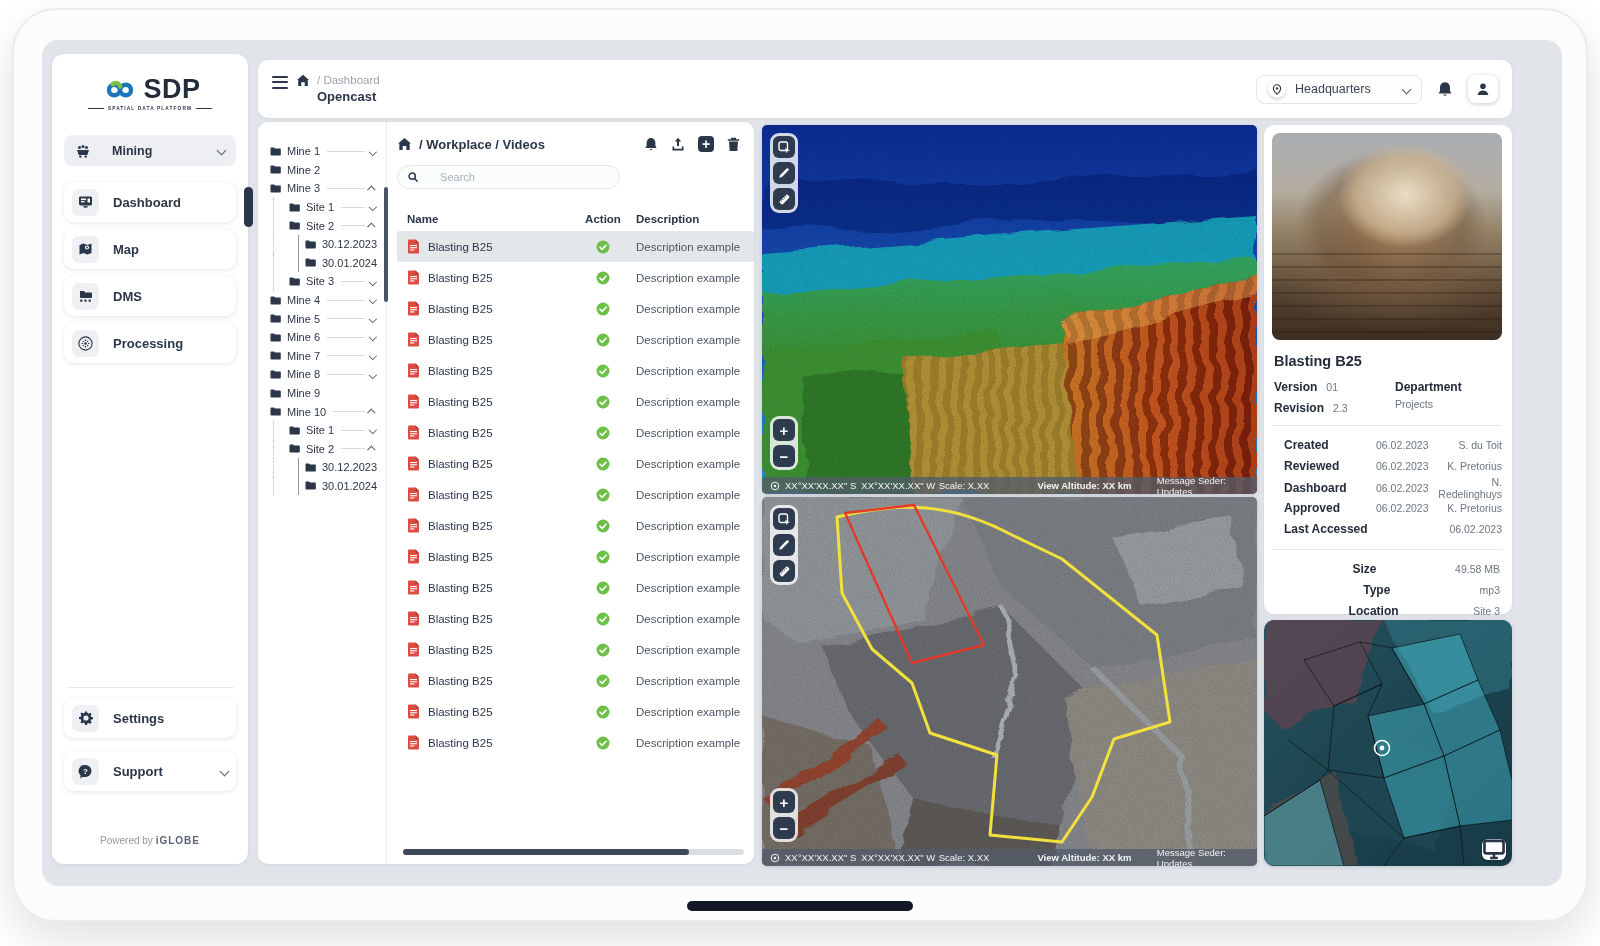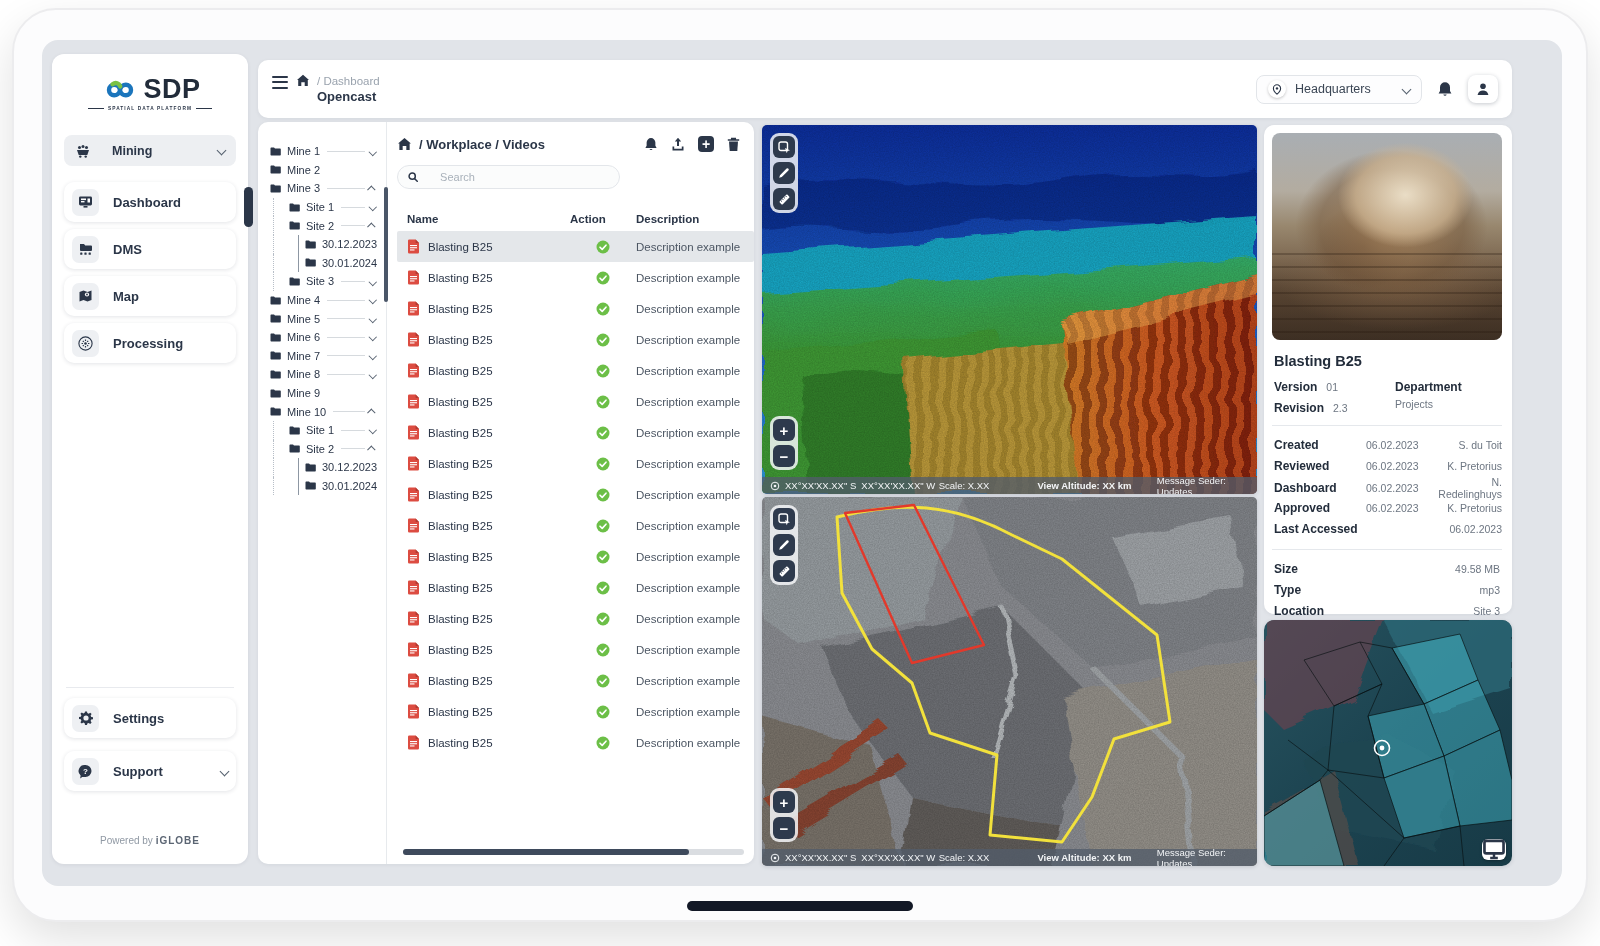--- a/index.html
+++ b/index.html
@@ -45,21 +45,21 @@
     border-radius:5px; background:#2b3648; }
 
   .chev { width:7px; height:7px; border-right:1.6px solid #55606e; border-bottom:1.6px solid #55606e;
     display:inline-block; transform:rotate(45deg); }
 
   
   .topbar { position:absolute; left:216px; top:20px; width:1254px; height:58px;
     background:#fff; border-radius:10px; box-shadow:0 1px 4px rgba(25,35,55,.06);
     display:flex; align-items:center; padding:0 14px; }
   .crumbs { display:flex; flex-direction:column; gap:2px; margin-left:8px; }
-  .crumb-row { display:flex; align-items:center; gap:7px; font-size:11.5px; color:#9aa3ae; }
+  .crumb-row { display:flex; align-items:flex-start; gap:7px; font-size:11.5px; color:#9aa3ae; }
   .page-title { font-size:13px; font-weight:bold; color:#2b3648; margin-left:21px; }
   .hamburger { display:flex; flex-direction:column; gap:3.5px; cursor:pointer; margin-top:-14px; }
   .hamburger i { width:16px; border-top:2.2px solid #2b3648; border-radius:2px; }
   .topbar-right { margin-left:auto; display:flex; align-items:center; gap:15px; }
   .loc-pill { height:29px; min-width:166px; background:#fdfdfe; border:1px solid #e2e5e9;
     border-radius:8px; display:flex; align-items:center; gap:9px; padding:0 11px;
     font-family:inherit; font-size:12.5px; color:#3a4554; cursor:pointer; }
   .pin-badge { width:18px; height:18px; border-radius:50%; background:#fff;
     box-shadow:0 1px 3px rgba(0,0,0,.22); display:flex; align-items:center; justify-content:center; }
   .loc-pill .chev { margin-left:auto; }
@@ -97,21 +97,21 @@
   .files-tools { margin-left:auto; display:flex; align-items:center; gap:13px; }
   .add-btn { width:16px; height:16px; background:#2b3648; border-radius:4px; color:#fff;
     display:flex; align-items:center; justify-content:center; font-size:14px; font-weight:bold; line-height:1; }
   .search { margin:13px 96px 0 0; height:24px; background:#fbfcfc; border:1px solid #e3e6ea;
     border-radius:12px; display:flex; align-items:center; gap:22px; padding:0 10px; width:223px; }
   .search input { border:none; outline:none; background:transparent; font-family:inherit;
     font-size:11px; color:#3a4554; width:100%; }
   .search input::placeholder { color:#a9b1ba; }
   .cols { display:grid; grid-template-columns:163px 66px 1fr; padding-left:10px; margin-top:24px;
     font-size:11.5px; font-weight:bold; color:#2b3648; }
-  .cols span:nth-child(2) { text-align:left; }
+  .cols span:nth-child(2) { text-align:center; }
   .rows { margin-top:6px; }
   .file-row { display:grid; grid-template-columns:163px 66px 1fr; align-items:center; height:31px;
     padding-left:10px; font-size:11.5px; cursor:pointer; border-radius:2px; }
   .file-row.selected { background:#e4e7ea; }
   .name-cell { display:flex; align-items:center; gap:8px; color:#2b3648; }
   .action-cell { display:flex; justify-content:center; }
   .desc-cell { color:#4c5663; }
   .hscroll { position:absolute; left:16px; right:10px; bottom:9px; height:6px; border-radius:3px; background:#dadde1; }
   .hscroll .thumb { position:absolute; left:0; top:0; height:6px; width:84%; border-radius:3px; background:#3e4a5c; }
 
@@ -150,23 +150,23 @@
     position:relative; overflow:hidden; }
   .photo::after { content:""; position:absolute; left:0; right:0; bottom:0; height:42%;
     background:repeating-linear-gradient(180deg, rgba(35,22,12,.28) 0 2px, transparent 2px 13px),
       linear-gradient(180deg, transparent, rgba(30,18,10,.25)); }
   .d-title { margin-top:13px; font-size:14.5px; font-weight:bold; color:#232d3b; padding-left:2px; }
   .vd-grid { display:grid; grid-template-columns:121px 1fr; margin-top:11px; padding-left:2px; row-gap:7px; }
   .vd-left { display:flex; align-items:baseline; gap:9px; }
   .lbl { font-size:12px; font-weight:bold; color:#232d3b; }
   .val { font-size:10.5px; color:#6d7682; }
   .d-sep { border-top:1px solid #e5e8ec; margin:10px 0 8px; }
-  .h-row { display:grid; grid-template-columns:92px 62px 1fr; align-items:center; height:21px; padding-left:2px; }
+  .h-row { display:grid; grid-template-columns:92px 62px 1fr; align-items:center; height:21px; padding-left:2px;margin-left:10px; }
   .h-row .by { text-align:right; }
-  .m-row { display:grid; grid-template-columns:1fr auto; align-items:center; height:21px; padding:0 2px; }
+  .m-row { display:grid; grid-template-columns:1fr auto; align-items:center; height:21px; padding:0 2px;text-align:center; }
 
   
   .minimap { position:absolute; left:1222px; top:580px; width:248px; height:246px;
     border-radius:10px; overflow:hidden; box-shadow:0 1px 4px rgba(25,35,55,.15); }
   .minimap svg { position:absolute; inset:0; width:100%; height:100%; }
   .locate-btn { position:absolute; right:6px; bottom:6px; width:24px; height:21px; background:#fff;
     border:none; border-radius:6px; box-shadow:0 1px 3px rgba(0,0,0,.3);
     display:flex; align-items:center; justify-content:center; cursor:pointer; }
 </style>
 </head>
@@ -214,37 +214,37 @@
                   <rect x="3" y="6" width="3.5" height="1.4" fill="#fff"></rect>
                   <rect x="9.5" y="3.5" width="2.5" height="4" fill="#fff"></rect>
                   <rect x="5.5" y="11" width="4" height="1.6" fill="#2b3648"></rect>
                 </svg>
         </span>
         <span>Dashboard</span>
       </button>
       <button class="nav-item">
         <span class="icon-chip">
           <svg width="15" height="14" viewBox="0 0 15 14">
+                  <path d="M1.5 3 L5.5 1.5 L9.5 3 L13.5 1.5 V11 L9.5 12.5 L5.5 11 L1.5 12.5 Z" fill="#2b3648"></path>
+                  <circle cx="9" cy="5.5" r="2.1" fill="#fff"></circle>
+                  <circle cx="9" cy="5.5" r=".9" fill="#2b3648"></circle>
+                </svg>
+        </span>
+        <span>Map</span>
+      </button>
+      <button class="nav-item">
+        <span class="icon-chip">
+          <svg width="15" height="14" viewBox="0 0 15 14">
                   <path d="M2 2 h4l1.2 1.5H13a1 1 0 0 1 1 1V8a1 1 0 0 1-1 1H2.9A.9.9 0 0 1 2 8.1Z" fill="#2b3648"></path>
                   <rect x="2.2" y="10.6" width="2.2" height="2.2" rx=".5" fill="#2b3648"></rect>
                   <rect x="6.4" y="10.6" width="2.2" height="2.2" rx=".5" fill="#2b3648"></rect>
                   <rect x="10.6" y="10.6" width="2.2" height="2.2" rx=".5" fill="#2b3648"></rect>
                 </svg>
         </span>
         <span>DMS</span>
-      </button>
-      <button class="nav-item">
-        <span class="icon-chip">
-          <svg width="15" height="14" viewBox="0 0 15 14">
-                  <path d="M1.5 3 L5.5 1.5 L9.5 3 L13.5 1.5 V11 L9.5 12.5 L5.5 11 L1.5 12.5 Z" fill="#2b3648"></path>
-                  <circle cx="9" cy="5.5" r="2.1" fill="#fff"></circle>
-                  <circle cx="9" cy="5.5" r=".9" fill="#2b3648"></circle>
-                </svg>
-        </span>
-        <span>Map</span>
       </button>
       <button class="nav-item">
         <span class="icon-chip">
           <svg width="15" height="15" viewBox="0 0 15 15">
                   <circle cx="7.5" cy="7.5" r="6.6" fill="none" stroke="#2b3648" stroke-width="1.1"></circle>
                   <g fill="#2b3648">
                     <circle cx="7.5" cy="7.5" r="1.3"></circle>
                     <path d="M7.5 3.6v1.4M7.5 10v1.4M3.6 7.5h1.4M10 7.5h1.4M4.8 4.8l1 1M9.2 9.2l1 1M10.2 4.8l-1 1M5.8 9.2l-1 1" stroke="#2b3648" stroke-width="1.2"></path>
                   </g>
                 </svg>

